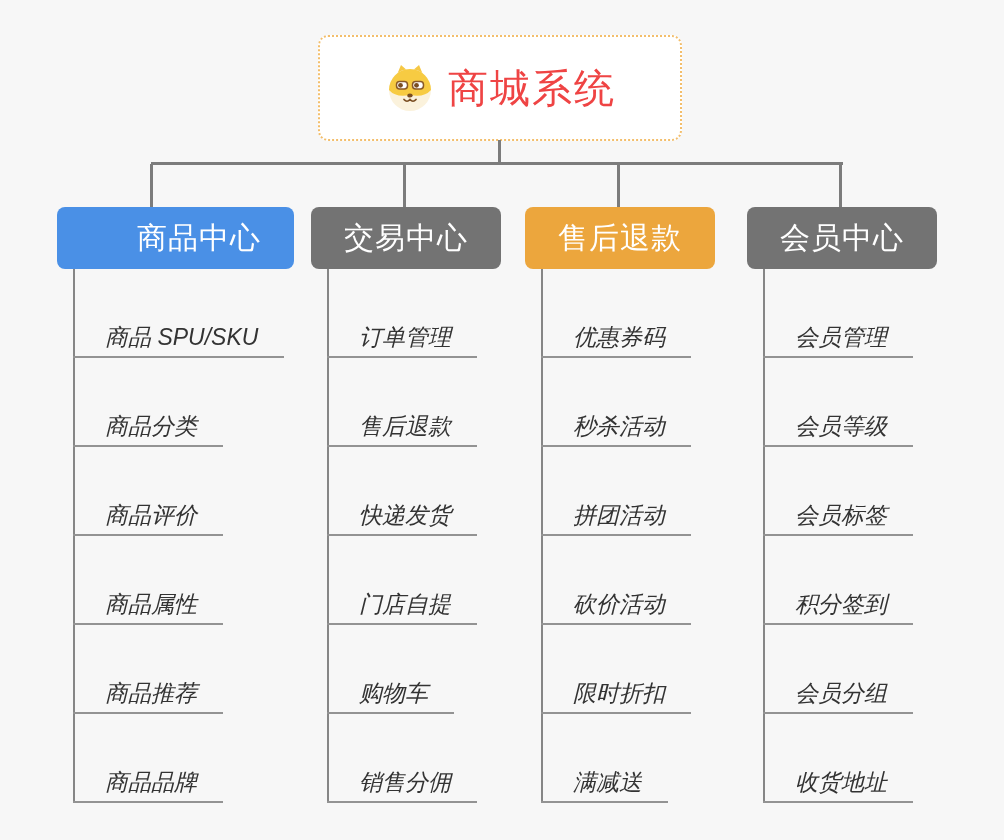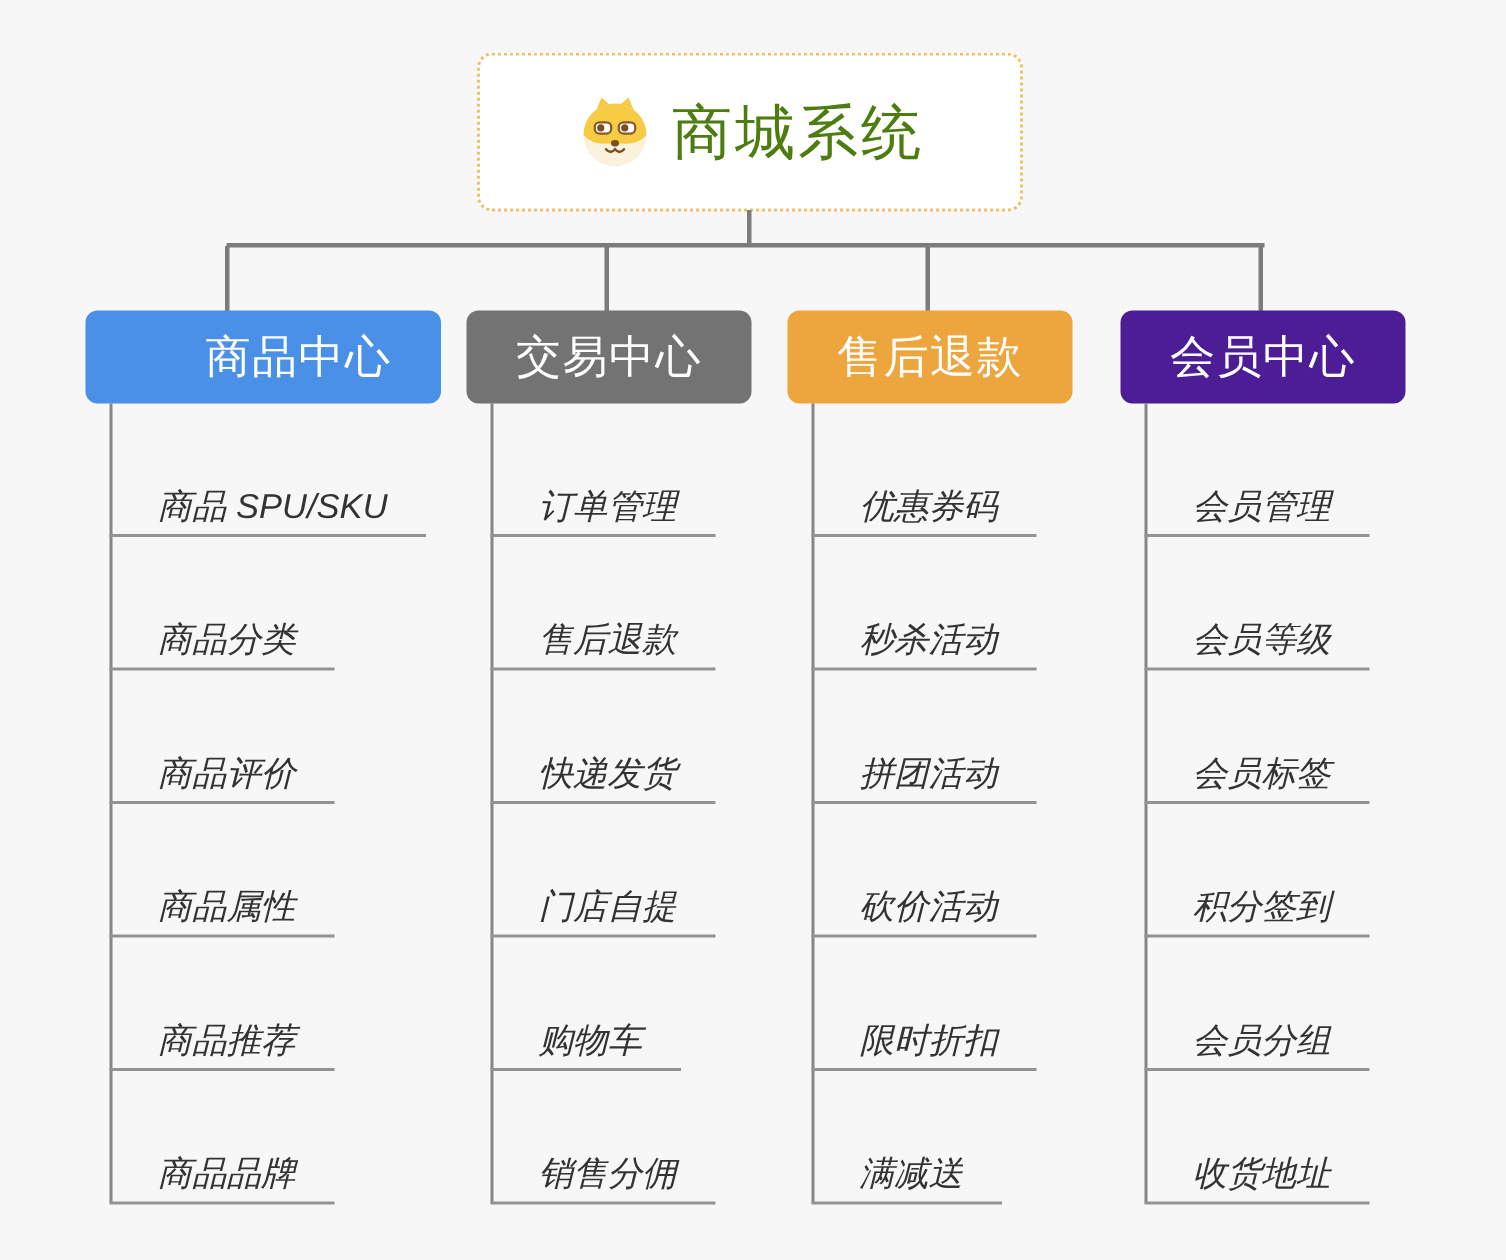--- a/index.html
+++ b/index.html
@@ -64,34 +64,34 @@
       <polygon points="27,10 35,3 40,15" fill="#F6C844"></polygon>
       <circle cx="26" cy="28" r="21" fill="#FBF2DC"></circle>
       <path d="M5,28 a21,21 0 1,1 42,0 q-7,8 -21,5 q-14,3 -21,-5 z" fill="#F7CB42"></path>
       <rect x="12.5" y="19.5" width="11" height="7.5" rx="3.2" fill="#FFFFFF" stroke="#8A5A28" stroke-width="1.5"></rect>
       <rect x="28.5" y="19.5" width="11" height="7.5" rx="3.2" fill="#FFFFFF" stroke="#8A5A28" stroke-width="1.5"></rect>
       <circle cx="16.5" cy="23.3" r="2.4" fill="#7A4E22"></circle>
       <circle cx="32.5" cy="23.3" r="2.4" fill="#7A4E22"></circle>
       <ellipse cx="26" cy="33.5" rx="2.7" ry="2.1" fill="#7A4E22"></ellipse>
       <path d="M20,37.5 q3,3.5 6,0 q3,3.5 6,0" fill="none" stroke="#7A4E22" stroke-width="1.7" stroke-linecap="round"></path>
     </svg>
-    <span class="root-title" style="color: #4d7c0f;">商城系统</span>
+    <span class="root-title" style="color: #ef4444;">商城系统</span>
   </div>
 
   <div class="line root-drop"></div>
   <div class="line h-bar"></div>
   <div class="line drop drop-1"></div>
   <div class="line drop drop-2"></div>
   <div class="line drop drop-3"></div>
   <div class="line drop drop-4"></div>
 
   <div class="branch branch-1" style="background: rgb(74, 144, 230); padding-left: 47px;">商品中心</div>
   <div class="branch branch-2" style="background: #737373;">交易中心</div>
   <div class="branch branch-3" style="background: rgb(236, 166, 61);">售后退款</div>
-  <div class="branch branch-4" style="background: #4c1d95;">会员中心</div>
+  <div class="branch branch-4" style="background: #737373;">会员中心</div>
 
   <div class="spine spine-1"></div>
   <div class="spine spine-2"></div>
   <div class="spine spine-3"></div>
   <div class="spine spine-4"></div>
 
   <div class="col col-1">
     <div class="leaf">商品 SPU/SKU</div>
     <div class="leaf">商品分类</div>
     <div class="leaf">商品评价</div>

